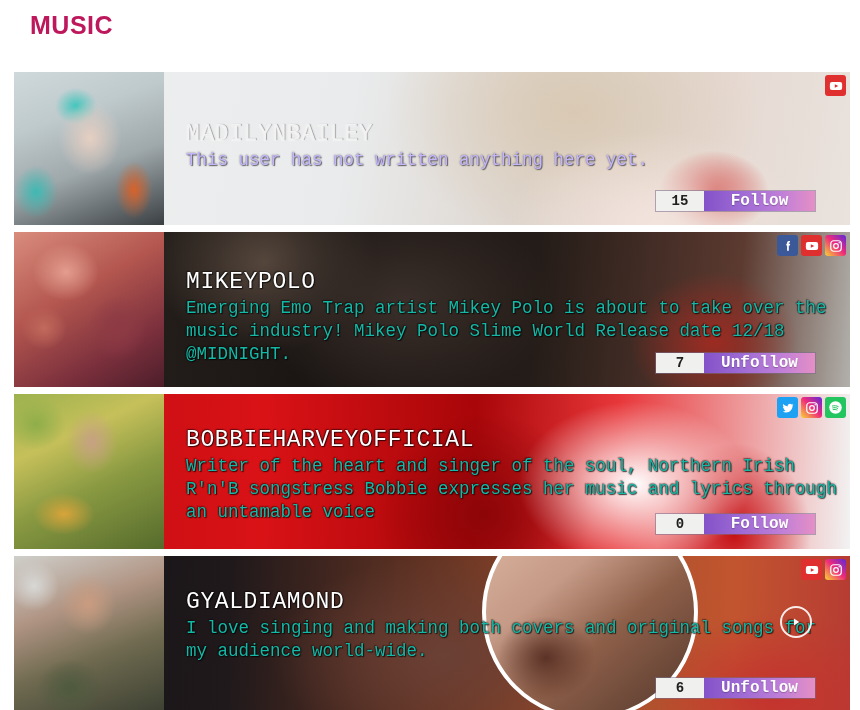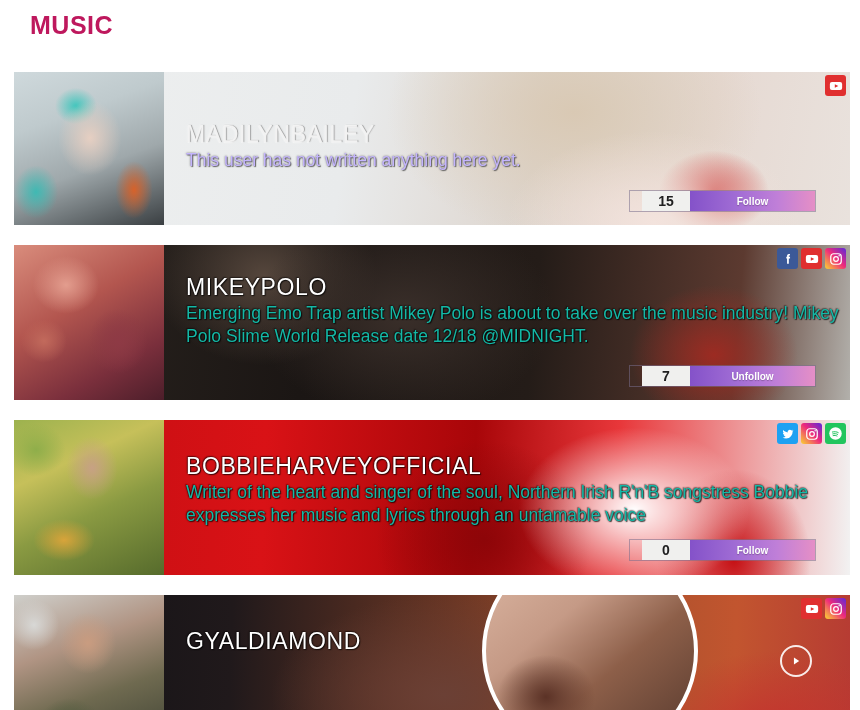--- a/index.html
+++ b/index.html
@@ -24,22 +24,23 @@
     position: absolute;
     left: 14px;
     top: 72px;
     width: 836px;
   }
 
   .card {
     position: relative;
     width: 836px;
     overflow: hidden;
-    margin-bottom: 20px;
+    margin-bottom: 7px;
     background: #202020;
+    font-family: Liberation Mono, monospace;
   }
 
   
   .banner {
     position: absolute;
     inset: 0;
     z-index: 0;
   }
   .banner-madilyn {
     background:
@@ -176,37 +177,36 @@
 
   
   .follow-widget {
     position: absolute;
     z-index: 6;
     right: 34px;
     display: flex;
     align-items: stretch;
     height: 22px;
     border: 1px solid rgba(120,110,140,.55);
-    padding-left: 12px;
   }
   .follow-count {
     width: 48px;
     background: #f0f0ee;
     color: #202020;
     font-size: 14px;
     font-weight: bold;
     display: flex;
     align-items: center;
     justify-content: center;
   }
   .follow-btn {
-    width: 125px;
+    width: 111px;
     background: linear-gradient(90deg, #8452c9 0%, #9f6bd4 35%, #c07fd8 70%, #e58fc6 100%);
     color: #ffffff;
-    font-size: 10px;
+    font-size: 16px;
     font-weight: bold;
     display: flex;
     align-items: center;
     justify-content: center;
     text-shadow: 0 1px 1px rgba(0,0,0,.25);
     cursor: pointer;
   }
 
   
   .play-badge {
@@ -269,21 +269,21 @@
       </span>
       <span class="soc soc-instagram">
         <svg width="14" height="14" viewBox="0 0 24 24">
             <rect x="3" y="3" width="18" height="18" rx="5" fill="none" stroke="#fff" stroke-width="2.1"></rect>
             <circle cx="12" cy="12" r="4" fill="none" stroke="#fff" stroke-width="2.1"></circle>
             <circle cx="17.4" cy="6.6" r="1.3" fill="#fff"></circle>
           </svg>
       </span>
     </div>
 
-    <div class="text-block" style="top:28px;">
+    <div class="text-block" style="top:36px;">
       <div class="username">MIKEYPOLO</div>
       <div class="bio">Emerging Emo Trap artist Mikey Polo is about to take over the music industry! Mikey Polo Slime World Release date 12/18 @MIDNIGHT.</div>
     </div>
 
     <div class="follow-widget" style="top:120px;">
       <span class="follow-count">7</span>
       <span class="follow-btn">Unfollow</span>
     </div>
   </div>
 
@@ -345,20 +345,21 @@
     </div>
 
     <div class="play-badge" style="left:766px; top:50px;">
       <svg width="14" height="14" viewBox="0 0 24 24">
           <path d="M8.5 6l9 6-9 6z" fill="#ffffff"></path>
         </svg>
     </div>
 
     <div class="text-block" style="top:32px;">
       <div class="username">GYALDIAMOND</div>
+      <div class="bio">I love singing and making both covers and original songs for my audience world-wide.</div>
     </div>
 
     <div class="follow-widget" style="top:121px;">
       <span class="follow-count">6</span>
       <span class="follow-btn">Unfollow</span>
     </div>
   </div>
 
 </div>
 

